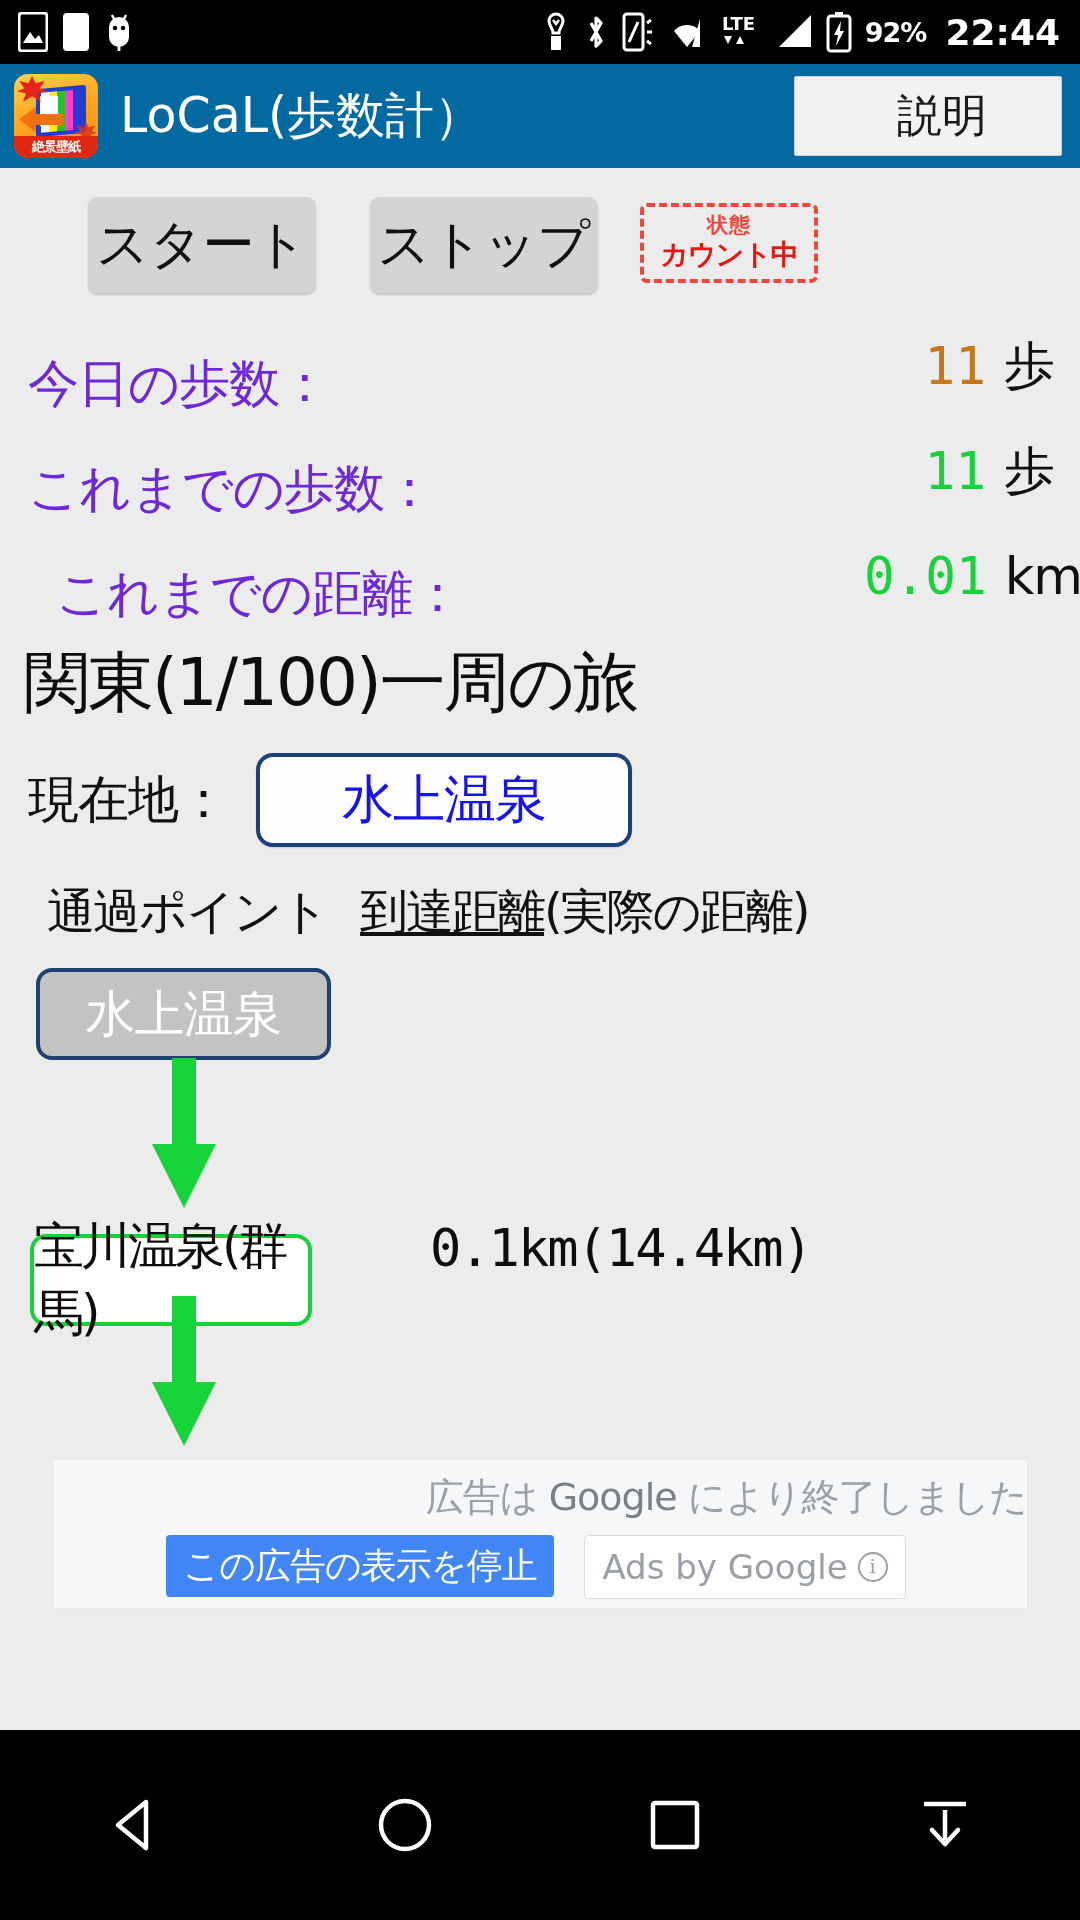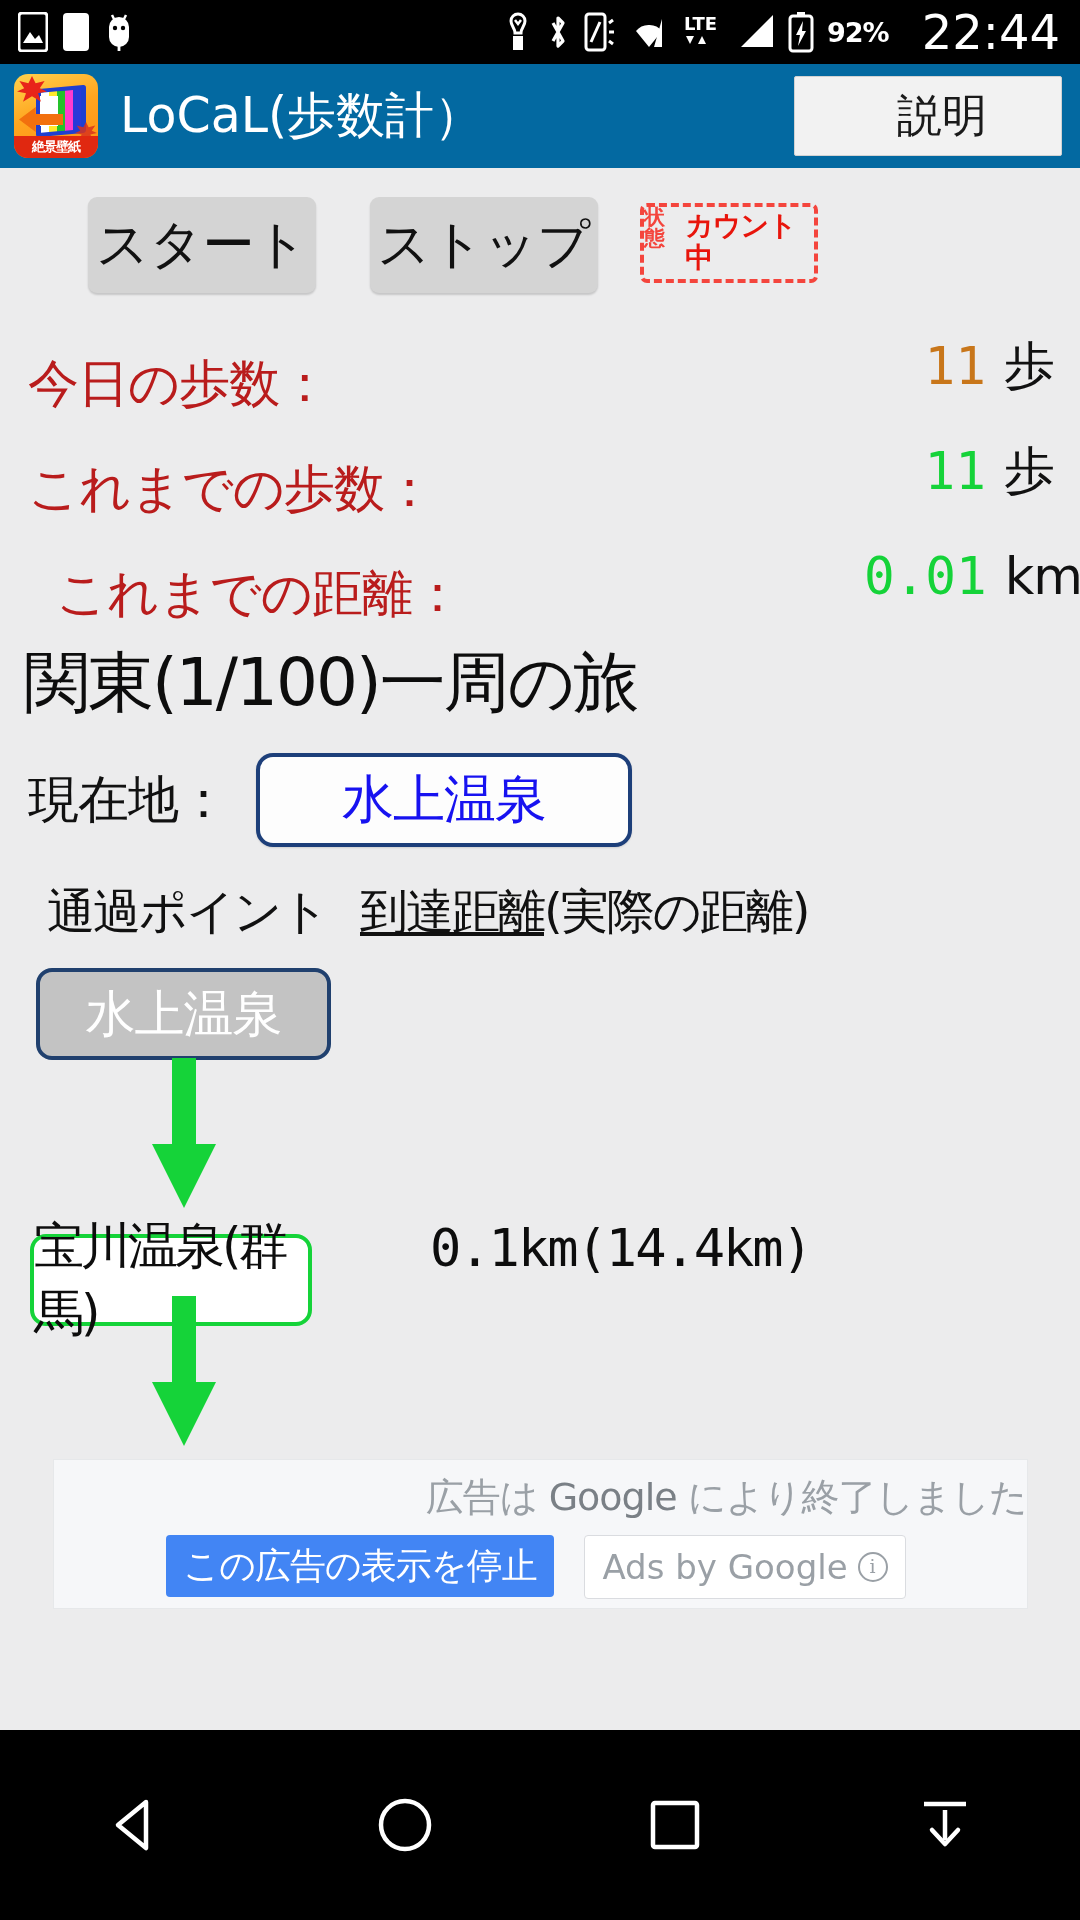--- a/index.html
+++ b/index.html
@@ -12,21 +12,21 @@
   
   #statusbar{
     position:absolute;left:0;top:0;width:1080px;height:64px;
     background:#000;color:#fff;
     display:flex;align-items:center;
   }
   #sb-left{display:flex;align-items:center;gap:14px;padding-left:18px;}
   #sb-right{margin-left:auto;display:flex;align-items:center;gap:13px;padding-right:20px;}
   .sbico{display:block;}
   #sb-batt-pct{font-size:27px;font-weight:bold;letter-spacing:-1px;}
-  #sb-clock{font-size:48px;font-weight:normal;letter-spacing:0px;margin-left:20px;}
+  #sb-clock{font-size:36px;font-weight:bold;letter-spacing:0px;margin-left:6px;}
   
   #actionbar{
     position:absolute;left:0;top:64px;width:1080px;height:104px;
     background:#0369a1;display:flex;align-items:center;
   }
   #app-icon{
     width:84px;height:84px;margin-left:14px;border-radius:14px;
     background:linear-gradient(160deg,#ffd24d 0%,#ffa51f 45%,#ff8c12 100%);
     position:relative;overflow:hidden;flex:none;
   }
@@ -57,33 +57,33 @@
     position:absolute;top:0;height:96px;background:#d4d4d4;border-radius:9px;
     box-shadow:0 2px 2px rgba(0,0,0,.16);
     display:flex;align-items:center;justify-content:center;
     font-size:52px;color:#111;
   }
   #btn-start{left:88px;width:228px;}
   #btn-stop{left:370px;width:228px;}
   #status-stamp{
     position:absolute;left:640px;top:6px;width:170px;height:72px;
     border:4px dashed #f4453d;border-radius:7px;
-    display:flex;flex-direction:row;justify-content:center;
+    display:flex;flex-direction:column;align-items:center;justify-content:center;
     background:transparent;
   }
   #stamp-top{font-size:21px;color:#f4453d;font-weight:bold;line-height:1;letter-spacing:1px;}
   #stamp-main{font-size:28px;color:#e8150c;font-weight:bold;line-height:1.15;margin-top:3px;letter-spacing:-1px;}
   .stat-row{
     position:absolute;left:0;width:1080px;height:86px;
     display:flex;align-items:center;
   }
   #row-today{top:155px;}
   #row-total{top:260px;}
   #row-dist{top:365px;padding-left:28px;}
-  .stat-label{margin-left:28px;font-size:51px;color:#b91c1c;letter-spacing:-1px;margin-top:36px;}
+  .stat-label{margin-left:28px;font-size:51px;color:#6d28d9;letter-spacing:-1px;margin-top:36px;}
   .stat-val{margin-left:auto;font-size:51px;font-family:"DejaVu Sans Mono","Liberation Mono",monospace;}
   .stat-unit{font-size:51px;color:#111;margin-left:18px;margin-right:26px;letter-spacing:-1px;}
   .v-orange{color:#c8761a;}
   .v-green{color:#15d339;}
   #journey-title{
     position:absolute;left:24px;top:470px;font-size:66px;color:#0d0d0d;letter-spacing:-2px;white-space:nowrap;
   }
   #loc-row{position:absolute;left:0;top:582px;width:1080px;height:100px;display:flex;align-items:center;}
   #loc-label{margin-left:28px;font-size:51px;color:#111;letter-spacing:-1px;}
   #loc-box{

